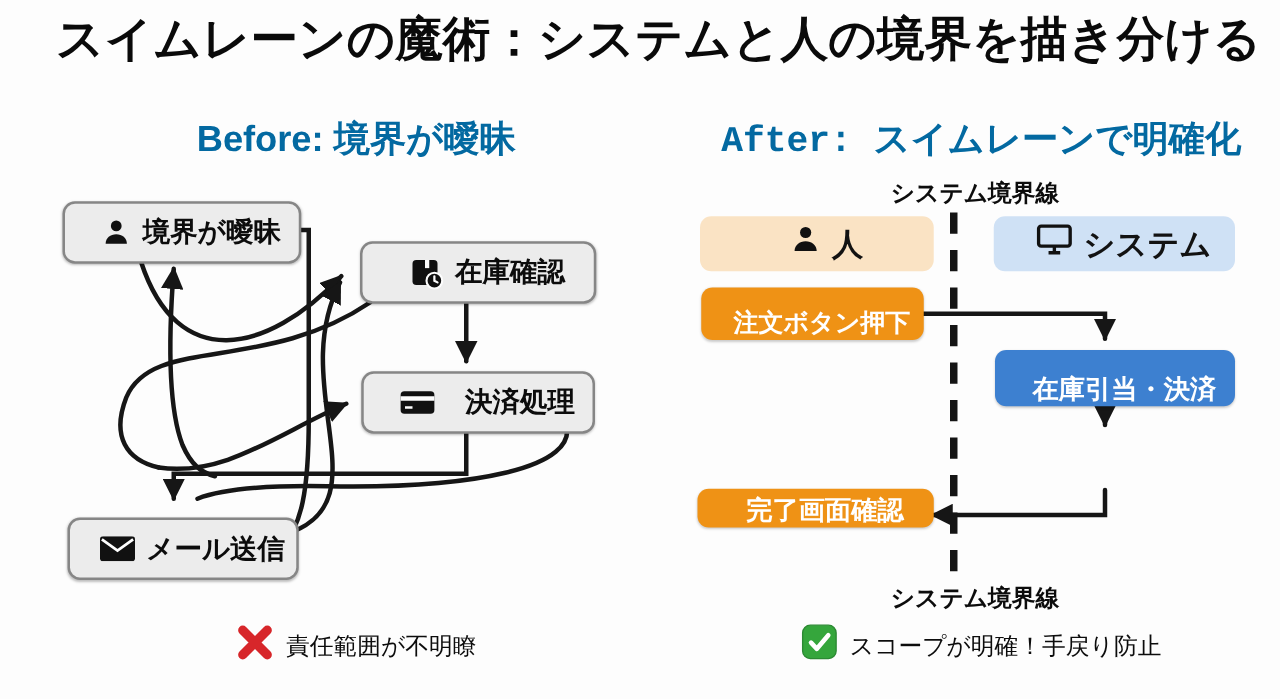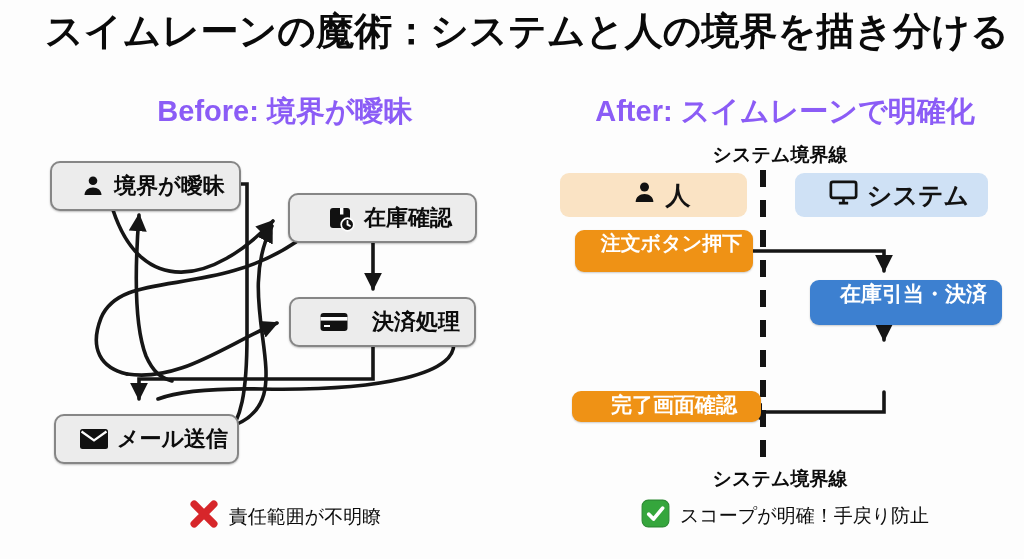--- a/index.html
+++ b/index.html
@@ -9,49 +9,48 @@
     color:#111;position:relative;overflow:hidden;
   }
   .abs{position:absolute;padding-left:15px;}
   .stage{position:absolute;inset:0;width:1024px;height:559px;}
   .title{
     top:6px;left:0;width:1024px;text-align:center;
     font-size:38px;font-weight:900;letter-spacing:0px;color:#0a0a0a;
     white-space:nowrap;
   }
   .col-heading{
-    top:92px;text-align:center;font-size:29px;font-weight:800;color:#8b5cf6;
+    top:92px;text-align:center;font-size:29px;font-weight:800;color:#0369a1;
     white-space:nowrap;
   }
   .col-heading.before{left:40px;width:460px;}
-  .col-heading.after{left:540px;width:460px;}
+  .col-heading.after{left:540px;width:460px;font-family:Liberation Mono, monospace;}
 
   svg.layer{position:absolute;left:0;top:0;width:1024px;height:559px;pointer-events:none;}
 
   
   .node{
     display:flex;align-items:center;justify-content:center;gap:9px;
     background:#ececec;border:2.5px solid #868686;border-radius:10px;
     box-shadow:0 1px 2px rgba(0,0,0,.25);
     font-size:22px;font-weight:700;color:#0c0c0c;white-space:nowrap;
   }
   .node .ic{display:flex;align-items:center;}
 
   
   .lane-head{
     display:flex;align-items:center;justify-content:center;gap:9px;
     border-radius:9px;font-size:25px;font-weight:800;color:#121212;white-space:nowrap;
   }
   .lane-head.person{background:#fae3c4;}
   .lane-head.system{background:#cfe1f5;}
   .step{
-    display:flex;align-items:flex-start;justify-content:center;
+    display:flex;align-items:flex-end;justify-content:center;
     border-radius:9px;color:#fff;font-weight:800;font-size:20px;white-space:nowrap;
     box-shadow:0 1px 2px rgba(0,0,0,.2);
-    margin-left:14px;
   }
   .step.orange{background:#ef9215;}
   .step.blue{background:#3d80d0;}
   .boundary-label{
     width:250px;text-align:center;font-size:19px;font-weight:800;color:#0c0c0c;
     white-space:nowrap;
   }
   .caption{
     top:499px;display:flex;align-items:center;justify-content:center;gap:10px;
     font-size:19px;font-weight:400;color:#0c0c0c;white-space:nowrap;

